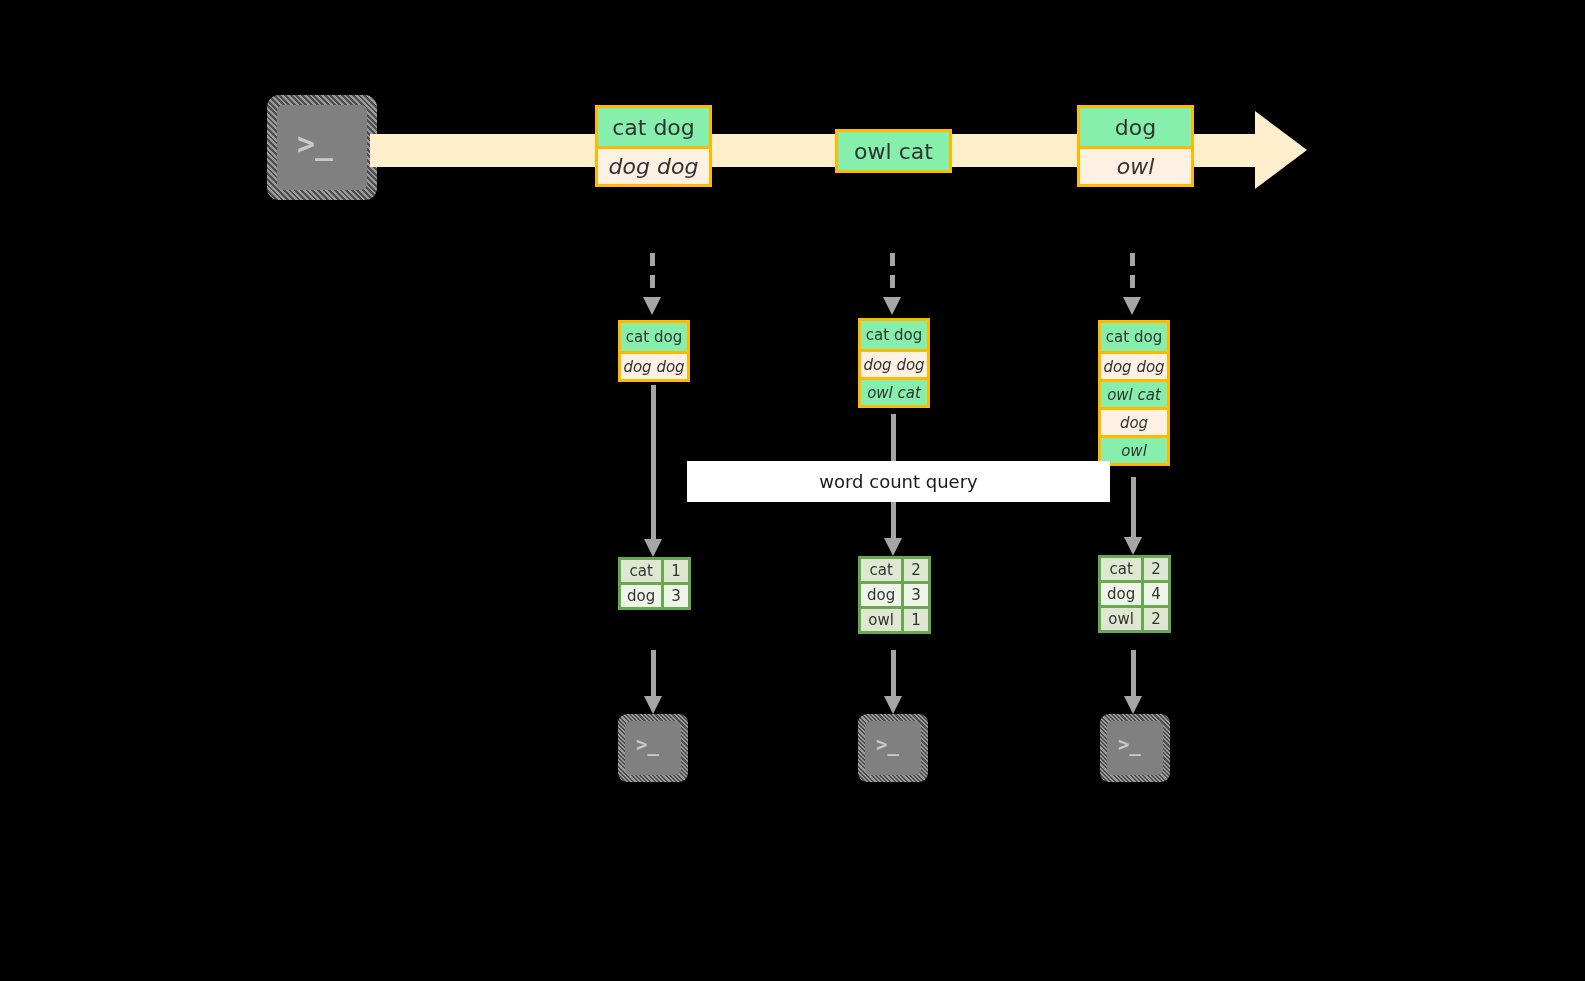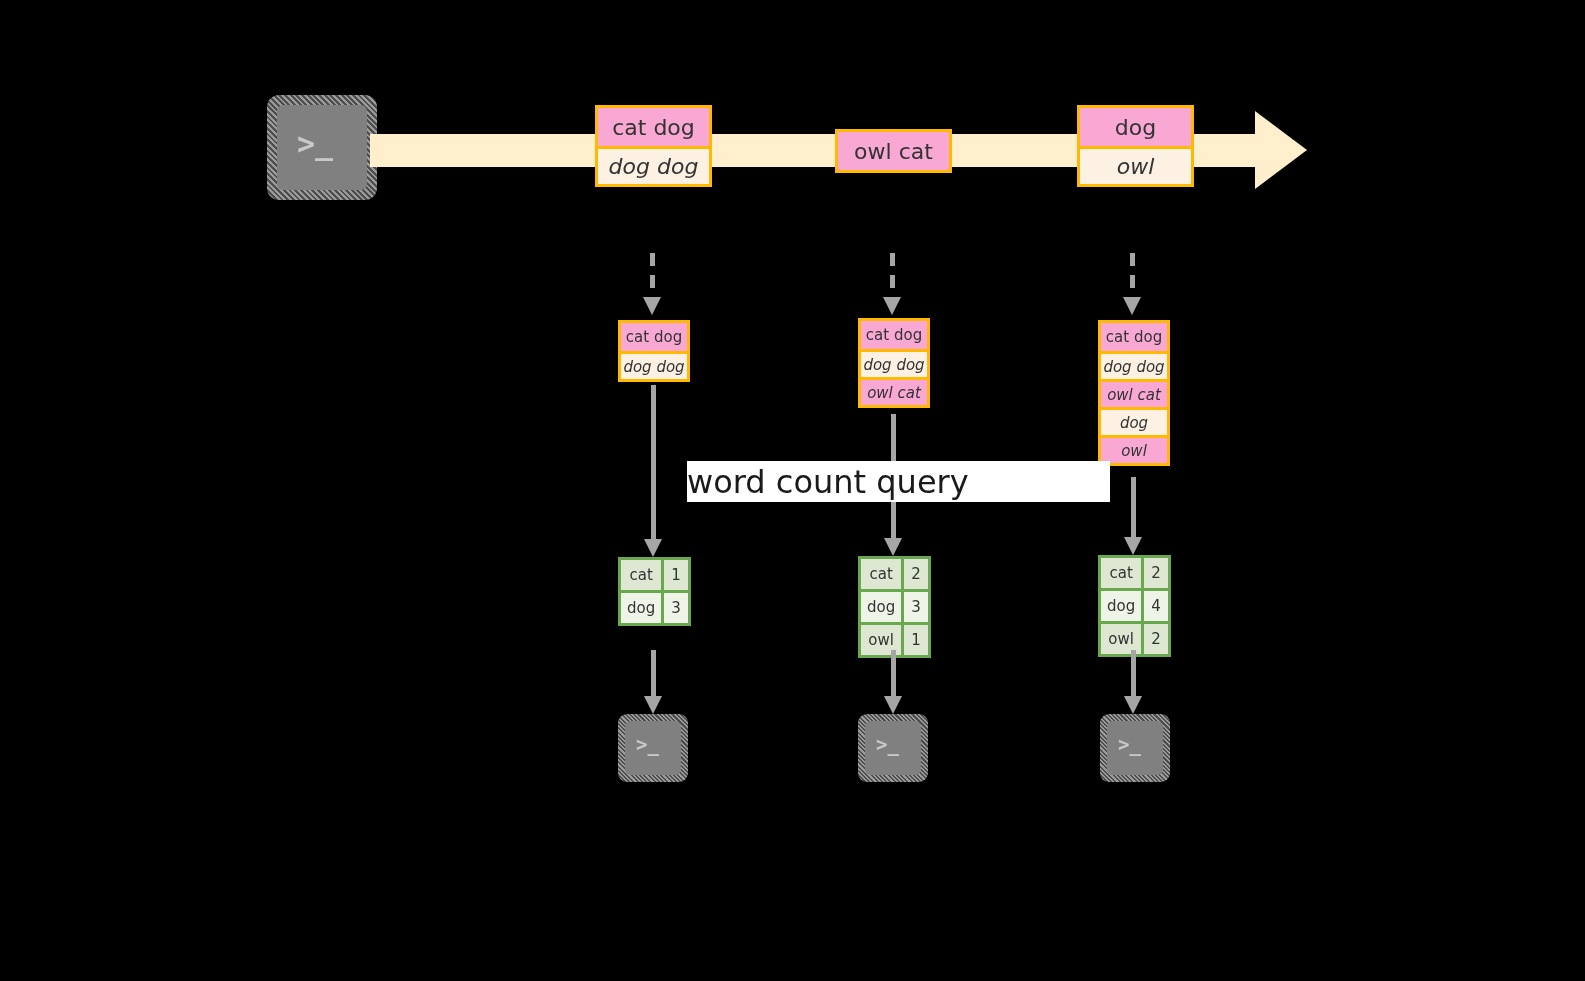--- a/index.html
+++ b/index.html
@@ -32,41 +32,41 @@
            background:#ffefcd;}
   .stream-head{position:absolute;left:1255px;top:111px;width:0;height:0;
            border-top:39px solid transparent;border-bottom:39px solid transparent;
            border-left:52px solid #ffefcd;}
 
   
   .rec{position:absolute;box-sizing:border-box;border:3px solid #ffb900;
        background:#fdf0e2;}
   .rec .cell{box-sizing:border-box;display:flex;align-items:center;
        justify-content:center;color:#333;white-space:nowrap;}
-  .rec .cell.dark{background:#f9a8d4;}
+  .rec .cell.dark{background:#86efac;}
   .rec .cell.light{background:#fdf1e4;}
   .rec .cell + .cell{border-top:3px solid #ffb900;font-style:italic;}
 
   .rec-big .cell{height:38px;font-size:22px;}
   .rec-small .cell{height:28px;font-size:15px;}
 
   
   #rec-top-1{left:595px;top:105px;width:117px;}
   #rec-top-2{left:835px;top:129px;width:117px;}
   #rec-top-3{left:1077px;top:105px;width:117px;}
 
   
   #rec-col-1{left:618px;top:320px;width:72px;}
   #rec-col-2{left:858px;top:318px;width:72px;}
   #rec-col-3{left:1098px;top:320px;width:72px;}
 
   
   .res{position:absolute;box-sizing:border-box;border:3px solid #6aa84f;
        background:#eef4e8;}
-  .res .row{display:flex;height:30px;}
+  .res .row{display:flex;height:22px;}
   .res .row + .row{border-top:3px solid #6aa84f;}
   .res .k,.res .v{box-sizing:border-box;display:flex;align-items:center;
        justify-content:center;font-size:15px;color:#333;}
   .res .k{width:44px;}
   .res .v{width:29px;border-left:3px solid #6aa84f;}
   .res .row.dark .k,.res .row.dark .v{background:#dde7d2;}
   .res .row.light .k,.res .row.light .v{background:#eef4e8;}
 
   #res-1{left:618px;top:557px;width:73px;}
   #res-2{left:858px;top:556px;width:73px;}
@@ -77,22 +77,22 @@
   .conn .line{position:absolute;left:0;top:0;width:5px;background:#a6a6a6;}
   .conn .line.dashed{background:none;
        background-image:linear-gradient(#a6a6a6 60%,transparent 0);
        background-size:5px 22px;background-repeat:repeat-y;}
   .conn .head{position:absolute;left:-7px;width:0;height:0;
        border-left:9.5px solid transparent;border-right:9.5px solid transparent;
        border-top:18px solid #a6a6a6;}
 
   
   #query-label{position:absolute;left:687px;top:461px;width:423px;height:41px;
-       background:#fff;display:flex;align-items:center;
-       font-size:32px;color:#1a1a1a;}
+       background:#fff;display:flex;align-items:center;justify-content:center;
+       font-size:18px;color:#1a1a1a;}
 </style>
 </head>
 <body>
 
 <div id="stage">
 
   <div class="console console-top" id="source-console">
     <div class="hatch"></div>
     <div class="inner"></div>
     <div class="prompt">&gt;_</div>

